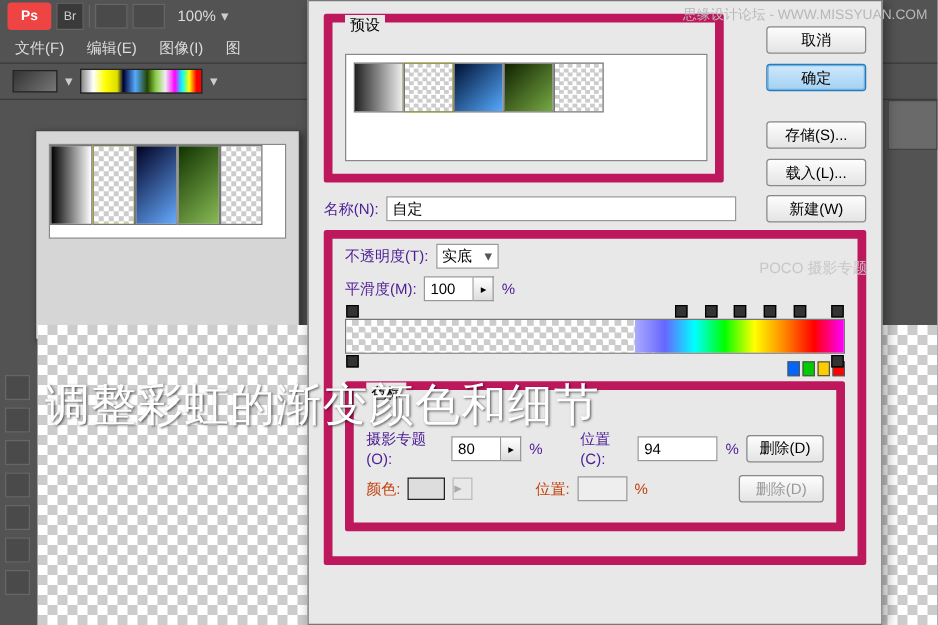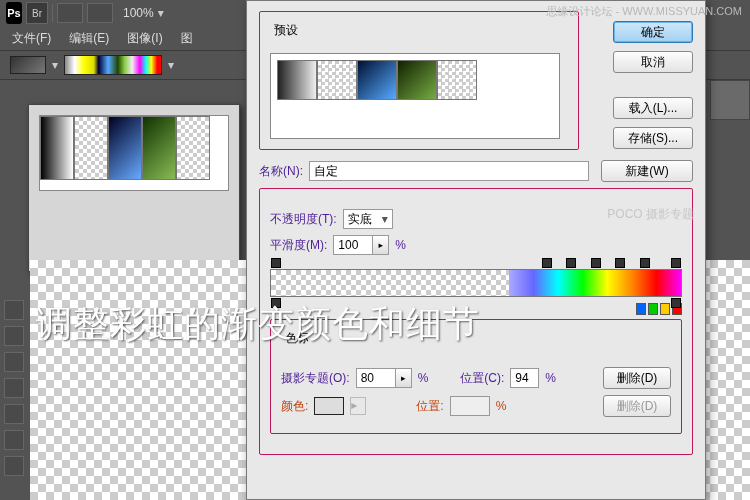--- a/index.html
+++ b/index.html
@@ -1,37 +1,37 @@
 <!DOCTYPE html>
 <html><head>
 <meta charset="utf-8">
 <style>
 *{box-sizing:border-box;margin:0;padding:0;font-family:"Microsoft YaHei",SimSun,sans-serif;font-size:12px}
 body{background:#535353;width:750px;height:500px;overflow:hidden;position:relative}
 .topbar{background:#535353;height:26px;display:flex;align-items:center;gap:4px;padding:0 6px}
-.ps-icon{width:16px;height:22px;background:#000000;border-radius:3px;color:#fff;font-weight:bold;font-size:11px;display:flex;align-items:center;justify-content:center}
+.ps-icon{width:35px;height:22px;background:#ef4444;border-radius:3px;color:#fff;font-weight:bold;font-size:11px;display:flex;align-items:center;justify-content:center}
 .br-icon{width:22px;height:22px;background:#3a3a3a;border:1px solid #666;color:#ccc;font-size:10px;display:flex;align-items:center;justify-content:center}
 .tb-sep{width:1px;height:18px;background:#666}
 .tb-btn{width:26px;height:20px;border:1px solid #666;background:#4a4a4a}
 .zoom{color:#ddd;margin-left:6px}
 .menubar{background:#535353;height:24px;display:flex;align-items:center;gap:18px;padding:0 12px;color:#ddd}
 .optbar{background:#535353;height:30px;display:flex;align-items:center;gap:6px;padding:0 10px;border-top:1px solid #3a3a3a;border-bottom:1px solid #3a3a3a}
 .swatch{width:36px;height:18px;border:1px solid #222}
 .grad-preview{width:98px;height:20px;border:1px solid #222;background:linear-gradient(90deg,#888 0%,#fff 10%,#ff0 20%,#dd0 30%,#003 35%,#5af 45%,#240 55%,#8c4 62%,#eee 70%,#f0f 78%,#0ff 84%,#ff0 90%,#f00 96%)}
 .checker{background:repeating-conic-gradient(#ccc 0 25%,#fff 0 50%) 0 0/14px 14px}
 .canvas{position:absolute;left:30px;top:260px;right:0;bottom:0}
 .canvas.checker{background-size:16px 16px}
 .toolpal{position:absolute;left:4px;top:300px;width:22px;display:flex;flex-direction:column;gap:6px}
 .toolpal div{width:20px;height:20px;background:#4a4a4a;border:1px solid #666}
 .preset-pop{position:absolute;left:28px;top:104px;width:212px;height:168px;background:#d6d6d6;border:1px solid #444;box-shadow:2px 2px 6px rgba(0,0,0,.5)}
 .preset-pop .inner{margin:10px;border:1px solid #888;background:#fff;height:76px;display:flex}
 .dialog{position:absolute;left:246px;top:0;width:460px;height:500px;background:#e8e8e8;border:1px solid #777;box-shadow:3px 3px 10px rgba(0,0,0,.4)}
 .titlebar{height:22px;background:linear-gradient(#f5f5f5,#ddd);border-bottom:1px solid #aaa;padding:0 8px;display:flex;align-items:center;font-size:12px}
 .dlg-body{padding:10px 12px;position:relative}
-.fieldset{border:1px solid #be185d;border-radius:2px;padding:24px 10px 10px;margin-bottom:10px}
+.fieldset{border:7px solid #be185d;border-radius:2px;padding:8px 10px 10px;margin-bottom:10px}
 .fieldset>.legend{position:relative;top:-14px;background:#e8e8e8;padding:0 4px;display:inline-block}
 .preset-box{border:1px solid #888;background:#fff;height:86px;width:290px;display:flex;align-items:flex-start;padding:6px;gap:0}
 .sw{width:40px;height:40px;border:1px solid #777}
 .sidebtns{position:absolute;right:12px;top:20px;width:80px;display:flex;flex-direction:column;gap:8px}
 .btn{height:22px;border:1px solid #888;background:linear-gradient(#fdfdfd,#e4e4e4);border-radius:3px;display:flex;align-items:center;justify-content:center;cursor:pointer}
 .btn.primary{border:1px solid #2a7ab8;background:linear-gradient(#cfe8fb,#a3d1f2);box-shadow:0 0 0 1px #6db3e8 inset}
 .row{display:flex;align-items:center;gap:6px;margin:6px 0}
 .lbl{color:#4c1d95}
 .lbl.dis{color:#c2410c}
 input[type=text]{height:20px;border:1px solid #999;padding:0 4px;background:#fff}
@@ -99,42 +99,42 @@
   <div></div>
   <div></div>
   <div></div>
 </div>
 
 <div class="right-panel"></div>
 
 <div class="dialog">
   <div class="dlg-body">
     <div class="sidebtns">
+      <div class="btn">取消</div>
       <div class="btn primary">确定</div>
-      <div class="btn">取消</div>
       <div style="height:8px"></div>
+      <div class="btn">存储(S)...</div>
       <div class="btn">载入(L)...</div>
-      <div class="btn">存储(S)...</div>
     </div>
 
     <div class="fieldset" style="width:320px">
       <span class="legend">预设</span>
       <div class="preset-box">
         <div class="sw" style="background:linear-gradient(90deg,#222,#eee)"></div>
         <div class="sw checker" style="background-size:7px 7px;background-color:#ff0"></div>
         <div class="sw" style="background:linear-gradient(135deg,#013,#5af)"></div>
         <div class="sw" style="background:linear-gradient(135deg,#120,#7a4)"></div>
         <div class="sw checker" style="background-size:7px 7px"></div>
       </div>
     </div>
 
     <div class="row">
       <span class="lbl">名称(N):</span>
       <input type="text" style="width: 280px;" value="自定">
-      <div class="btn" style="width:92px;margin-left:auto">新建(W)</div>
+      <div class="btn" style="width:80px;margin-left:auto">新建(W)</div>
     </div>
 
     <div class="fieldset">
       <div class="row" style="margin-top:-4px">
         <span class="lbl">不透明度(T):</span>
         <div class="combo">
             <span>实底</span>
           </div>
       </div>
       <div class="row">
@@ -170,21 +170,21 @@
         <span class="legend">色标</span>
         <div class="row">
           <span class="lbl">摄影专题(O):</span>
           <div class="spin">
               <input type="text" value="80" style="">
               <div class="sp">▸</div>
             </div>
           <span class="lbl">%</span>
           <span style="width:20px"></span>
           <span class="lbl">位置(C):</span>
-          <input type="text" style="width: 29px;" value="94">
+          <input type="text" style="width: 64px;" value="94">
           <span class="lbl">%</span>
           <div class="btn" style="width:68px;margin-left:auto">删除(D)</div>
         </div>
         <div class="row">
           <span class="lbl dis">颜色:</span>
           <div class="swatch" style="width:30px;height:18px;background:#ddd"></div>
           <div class="sp" style="border:1px solid #bbb;width:16px;height:18px;color:#aaa">▸</div>
           <span style="width:38px"></span>
           <span class="lbl dis">位置:</span>
           <input type="text" style="width: 40px; background: rgb(238, 238, 238); color: rgb(170, 170, 170);" disabled="">

